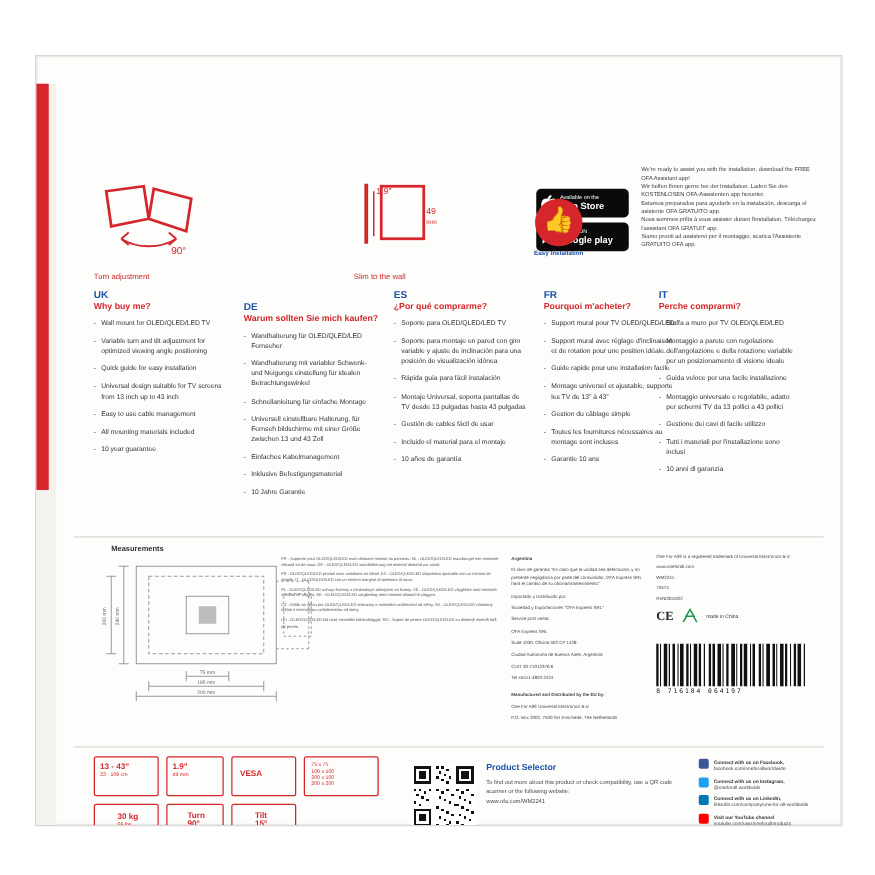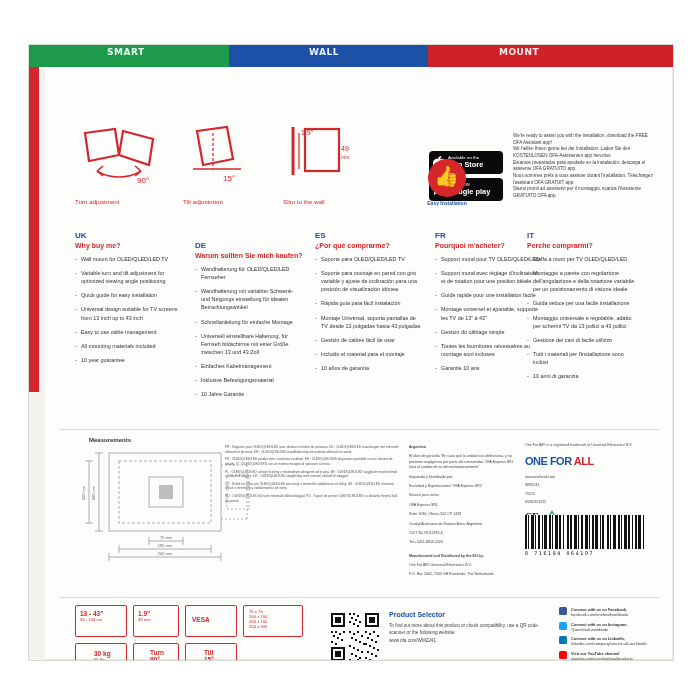--- a/index.html
+++ b/index.html
@@ -27,21 +27,21 @@
     font-family:"DejaVu Sans", sans-serif;opacity:.9;
   }
   .tl1{left:78px;}
   .tl2{left:280px;}
   .tl3{left:470px;}
 
   .sidebar-left{position:absolute;left:0;top:22px;width:16px;bottom:0;background:#f4f2ef;}
   .redband{position:absolute;left:0;top:22px;width:10px;height:325px;background:#d4262b;}
 
   
-  .iconrow{position:absolute;left:46px;top:80px;width:330px;height:80px;text-decoration:underline;}
+  .iconrow{position:absolute;left:46px;top:100px;width:330px;height:80px;text-decoration:underline;}
   .icon-cell{position:absolute;top:0;width:92px;height:78px;}
   .icon-cell .cap{position:absolute;bottom:-2px;left:0;font-size:6.2px;color:#d4262b;white-space:nowrap;}
   .ic1{left:0;}
   .ic2{left:108px;}
   .ic3{left:208px;}
   svg{display:block;}
 
   
   .assist{position:absolute;left:400px;top:88px;width:228px;height:82px;}
   .assist .line{font-size:4.6px;color:#3a3a3a;line-height:1.45;}
@@ -118,59 +118,40 @@
   .social .ic.in{background:#0077b5;}
   .social .ic.yt{background:#ff0000;}
   .social .tx{font-size:3.9px;color:#444;line-height:1.35;}
   .social .tx b{display:block;font-weight:bold;color:#333;}
 </style>
 </head>
 <body>
 
 <div class="box">
 
-  <div class="topstripe">
-    <div class="seg s-green"></div>
-    <div class="seg s-blue"></div>
-    <div class="seg s-red"></div>
-    <span class="lbl tl1">SMART</span>
-    <span class="lbl tl2">WALL</span>
-    <span class="lbl tl3">MOUNT</span>
-  </div>
 
   <div class="sidebar-left"></div>
   <div class="redband"></div>
 
   <div class="iconrow">
 
     <div class="icon-cell ic1">
       <svg width="92" height="62" viewBox="0 0 92 62">
         <g fill="none" stroke="#d4262b" stroke-width="2.2">
           <path d="M10 8 L40 4 L44 30 L14 36 Z"></path>
           <path d="M48 6 L78 14 L74 40 L44 30 Z"></path>
           <path d="M22 46 a32 22 0 0 0 44 0" stroke-width="1.6"></path>
           <path d="M22 46 l6 -5 M22 46 l6 5" stroke-width="1.6"></path>
           <path d="M66 46 l-6 -5 M66 46 l-6 5" stroke-width="1.6"></path>
         </g>
         <text x="62" y="58" font-size="8" fill="#d4262b" font-family="Liberation Sans, sans-serif">90°</text>
       </svg>
       <span class="cap">Turn adjustment</span>
     </div>
 
-    <div class="icon-cell ic2">
-      <svg width="70" height="62" viewBox="0 0 70 62">
-        <g fill="none" stroke="#d4262b" stroke-width="2.2">
-          <path d="M14 6 L44 2 L50 34 L20 40 Z"></path>
-          <path d="M10 44 L58 44" stroke-width="1.6"></path>
-          <path d="M30 8 L30 44" stroke-width="1.2" stroke-dasharray="3 2"></path>
-        </g>
-        <text x="40" y="56" font-size="8" fill="#d4262b" font-family="Liberation Sans, sans-serif">15°</text>
-      </svg>
-      <span class="cap">Tilt adjustment</span>
-    </div>
 
     <div class="icon-cell ic3">
       <svg width="78" height="62" viewBox="0 0 78 62">
         <g fill="none" stroke="#d4262b" stroke-width="2.2">
           <rect x="22" y="4" width="34" height="42"></rect>
           <path d="M10 2 L10 50" stroke-width="3"></path>
           <path d="M16 8 L16 44" stroke-width="1.2"></path>
         </g>
         <text x="18" y="4" font-size="7" fill="#d4262b" font-family="Liberation Sans, sans-serif" dy="6">1.9"</text>
         <text x="58" y="26" font-size="7" fill="#d4262b" font-family="Liberation Sans, sans-serif">49</text>
@@ -347,21 +328,20 @@
     <p>Ciudad Autónoma de Buenos Aires, Argentina</p>
     <p>CUIT 30-71012376-6</p>
     <p>Tel +5411-4803-2424</p>
     <p class="hd" style="margin-top:8px">Manufactured and Distributed by the EU by:</p>
     <p>One For All® Universal Electronics B.V.</p>
     <p>P.O. Box 2002, 7500 GH Enschede, The Netherlands</p>
   </div>
 
   <div class="rightinfo">
     <p>One For All® is a registered trademark of Universal Electronics B.V.</p>
-    <div class="ofa-logo">ONE FOR <i>ALL</i></div>
     <p>www.oneforall.com</p>
     <p>WM2241</p>
     <p>75574</p>
     <p>R5N0301922</p>
     <div class="codes">
       <span class="ce">CE</span>
       <svg class="recycle" viewBox="0 0 20 18">
         <g fill="none" stroke="#1d9a4c" stroke-width="1.6">
           <path d="M10 2 L14 9 L6 9 Z"></path>
           <path d="M3 15 L7 8"></path>

